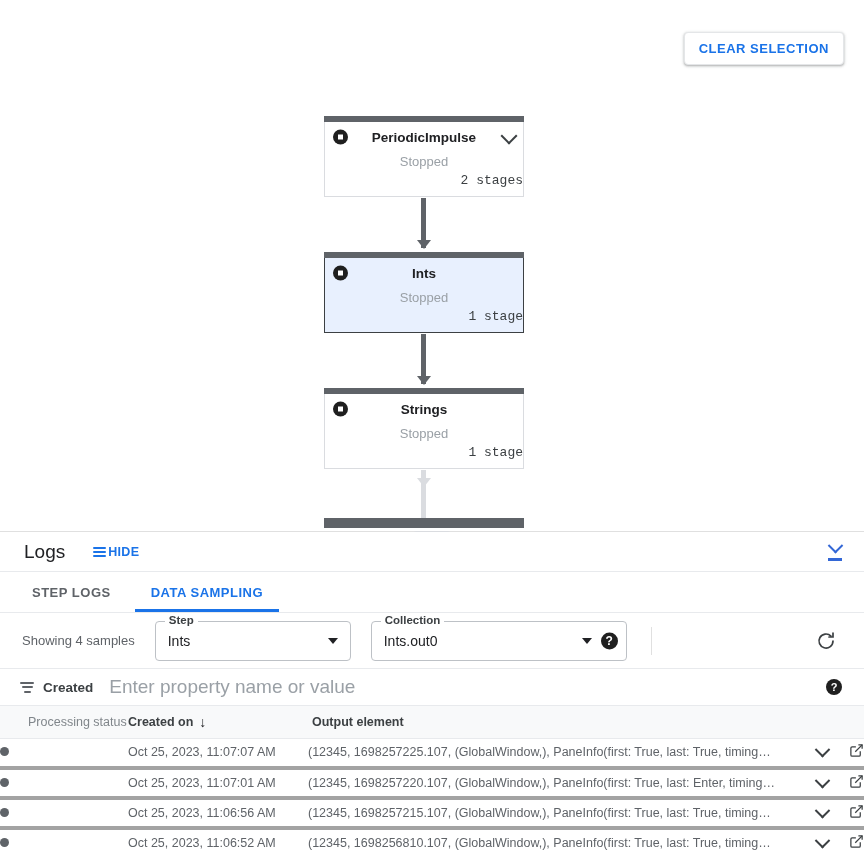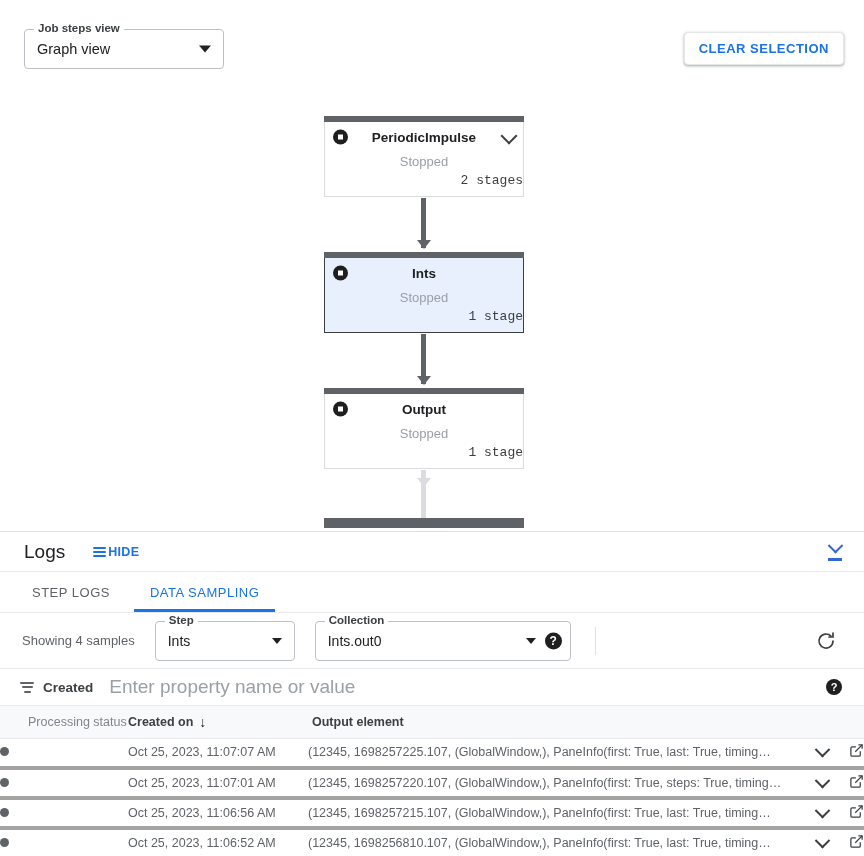--- a/index.html
+++ b/index.html
@@ -149,35 +149,35 @@
   .align-bottom-icon .bar { width: 14px; height: 3px; background: #3367d6; }
 
   .tabs {
     position: relative; height: 41px;
     display: flex; align-items: stretch;
     border-bottom: 1px solid #e8eaed;
   }
   .tab {
     display: flex; align-items: center; justify-content: center;
     padding: 0 16px; margin-left: 8px;
-    font-size: 13px; font-weight: normal; letter-spacing: .5px;
+    font-size: 13px; font-weight: bold; letter-spacing: .5px;
     color: #5f6368; cursor: pointer;
   }
   .tab:first-child { margin-left: 16px; }
   .tab.active { color: #1a73e8; box-shadow: inset 0 -3px 0 #1a73e8; }
 
   .controls {
     position: relative; height: 56px;
     display: flex; align-items: center;
     border-bottom: 1px solid #e8eaed;
   }
   .showing {
     margin-left: 22px; font-size: 13px; color: #5f6368; white-space: nowrap;
   }
-  .ctl-field { width: 140px; margin-left: 20px; }
+  .ctl-field { width: 196px; margin-left: 20px; }
   .ctl-field.wide { width: 256px; }
   .ctl-field .value { font-size: 14px; }
   .ctl-field .caret { right: 34px; border-top-width: 6px; border-left-width: 5px; border-right-width: 5px; }
   .ctl-field.step .caret { right: 12px; }
   .help-dot {
     position: absolute; right: 8px; top: 50%; transform: translateY(-50%);
     width: 17px; height: 17px; border-radius: 50%; background: #1f1f1f;
     color: #fff; font-size: 12px; font-weight: bold;
     display: flex; align-items: center; justify-content: center; cursor: pointer;
     line-height: 1;
@@ -241,25 +241,20 @@
   }
   .open-new { display: inline-block; vertical-align: middle; cursor: pointer; }
 </style>
 </head>
 <body>
 
 <div id="app">
 
   <div class="graph-pane">
 
-    <div class="field-outline" id="job-steps-view">
-      <span class="legend">Job steps view</span>
-      <span class="value">Graph view</span>
-      <span class="caret"></span>
-    </div>
 
     <div class="btn-outline">CLEAR SELECTION</div>
 
     <div class="node" style="left:324px; top:116px;">
       <div class="topbar"></div>
       <div class="node-head">
         <span class="stop-icon">
             <i></i>
           </span>
         <span class="node-title">PeriodicImpulse</span>
@@ -284,21 +279,21 @@
     </div>
     <div class="edge" style="left:421px; top:334px; height:50px;"></div>
     <div class="arrow" style="left:417px; top:376px;"></div>
 
     <div class="node" style="left:324px; top:388px;">
       <div class="topbar"></div>
       <div class="node-head">
         <span class="stop-icon">
             <i></i>
           </span>
-        <span class="node-title">Output</span>
+        <span class="node-title">Strings</span>
       </div>
       <div class="node-status">Stopped</div>
       <div class="node-stages">1 stage</div>
     </div>
     <div class="edge light" style="left:421px; top:470px; height:50px;"></div>
     <div class="arrow light" style="left:417px; top:478px;"></div>
 
     <div class="node-partial" style="left:324px; top:518px;"></div>
   </div>
 
@@ -404,21 +399,21 @@
                 <path d="M18 13v6a2 2 0 0 1-2 2H5a2 2 0 0 1-2-2V8a2 2 0 0 1 2-2h6"></path>
                 <polyline points="15 3 21 3 21 9"></polyline>
                   <line x1="10" y1="14" x2="21" y2="3"></line>
               </svg>
             </span>
           </td>
         </tr>
         <tr>
           <td class="cell-status"><span class="dot"></span></td>
           <td class="cell-created">Oct 25, 2023, 11:07:01 AM</td>
-          <td class="cell-output">(12345, 1698257220.107, (GlobalWindow,), PaneInfo(first: True, steps: True, timing…</td>
+          <td class="cell-output">(12345, 1698257220.107, (GlobalWindow,), PaneInfo(first: True, last: Enter, timing…</td>
           <td class="cell-actions">
             <span class="row-chev"></span>
             <span class="open-new">
               <svg width="15" height="15" viewBox="0 0 24 24" fill="none" stroke="#3c4043" stroke-width="2">
                 <path d="M18 13v6a2 2 0 0 1-2 2H5a2 2 0 0 1-2-2V8a2 2 0 0 1 2-2h6"></path>
                 <polyline points="15 3 21 3 21 9"></polyline>
                   <line x1="10" y1="14" x2="21" y2="3"></line>
               </svg>
             </span>
           </td>

